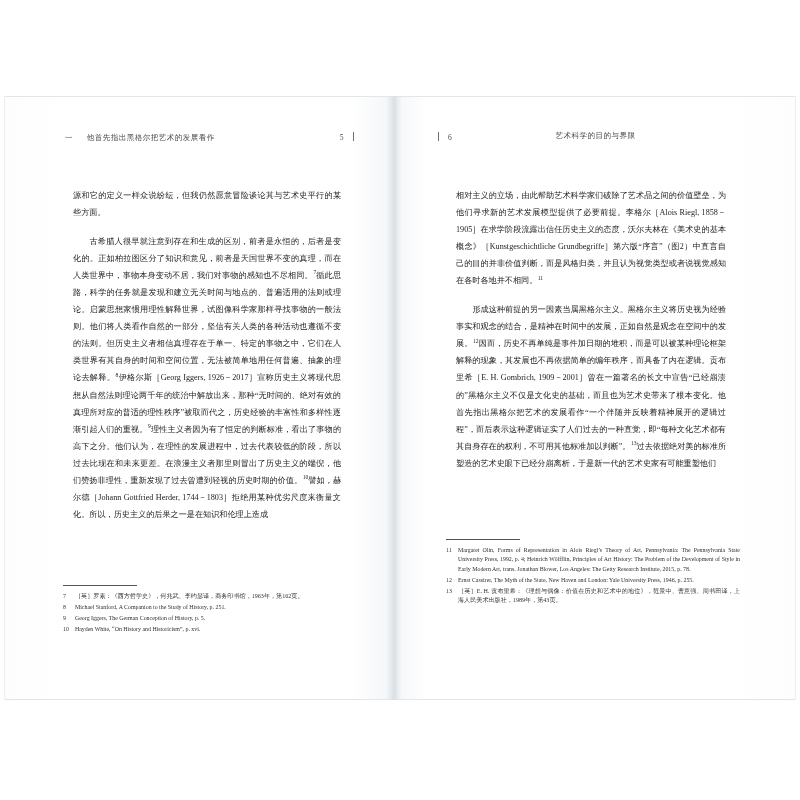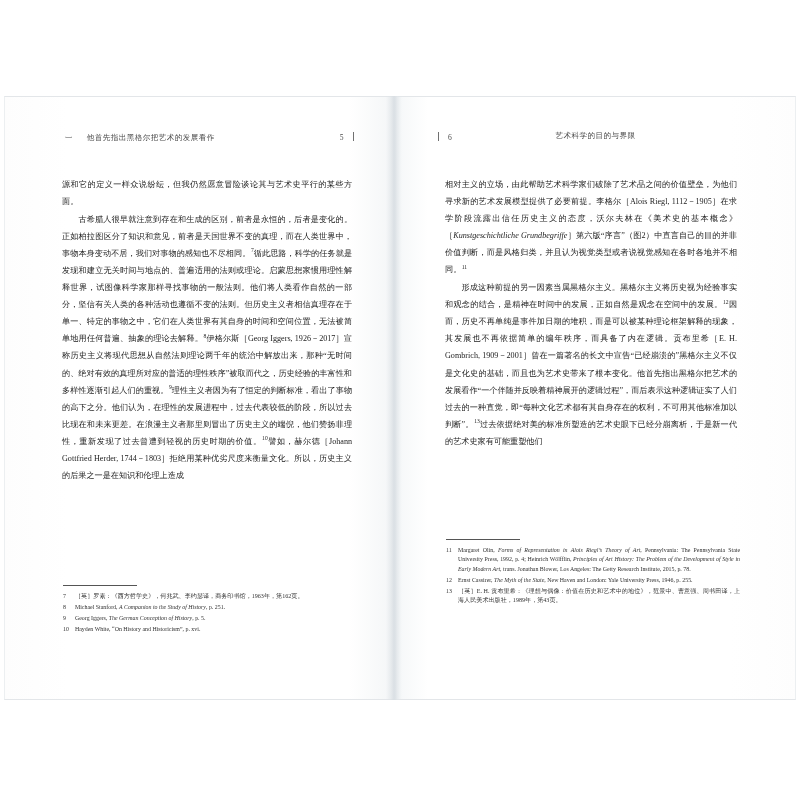--- a/index.html
+++ b/index.html
@@ -121,25 +121,25 @@
     top: 78px;
     font-size: 8.15px;
     line-height: 17.05px;
     color: #222222;
     text-align: justify;
     text-justify: inter-ideograph;
   }
   .body-left  { left: 56px; width: 292px; }
   .body-right { left: 48px; width: 294px; }
   .para {
-    margin: 1px;
+    margin: 12px;
     text-indent: 16.4px;
   }
   .para.noindent { text-indent: 0; }
-  .it { font-style: italic; }
+  .it { }
   sup.fn {
     font-size: 5.6px;
     vertical-align: super;
     line-height: 0;
     margin-left: 0.5px;
   }
 
   
   .notes {
     position: absolute;
@@ -221,21 +221,21 @@
 
     <div class="page page-right">
 
       <div class="runhead runhead-right">
         <span class="rh-rule-pre"></span>
         <span class="rh-folio">6</span>
         <span class="rh-title-center">艺术科学的目的与界限</span>
       </div>
 
       <div class="body-col body-right">
-        <p class="para noindent"><span>相对主义的立场，由此帮助艺术科学家们破除了艺术品之间的价值壁垒，为他们寻求新的艺术发展模型提供了必要前提。李格尔［Alois Riegl, 1112－1905］在求学阶段流露出信任历史主义的态度，沃尔夫林在《美术史的基本概念》［</span><span class="it">Kunstgeschichtliche Grundbegriffe</span><span>］第六版“序言”（图2）中直言自己的目的并非价值判断，而是风格归类，并且认为视觉类型或者说视觉感知在各时各地并不相同。</span><sup class="fn">11</sup></p>
+        <p class="para noindent"><span>相对主义的立场，由此帮助艺术科学家们破除了艺术品之间的价值壁垒，为他们寻求新的艺术发展模型提供了必要前提。李格尔［Alois Riegl, 1858－1905］在求学阶段流露出信任历史主义的态度，沃尔夫林在《美术史的基本概念》［</span><span class="it">Kunstgeschichtliche Grundbegriffe</span><span>］第六版“序言”（图2）中直言自己的目的并非价值判断，而是风格归类，并且认为视觉类型或者说视觉感知在各时各地并不相同。</span><sup class="fn">11</sup></p>
 
         <p class="para"><span>形成这种前提的另一因素当属黑格尔主义。黑格尔主义将历史视为经验事实和观念的结合，是精神在时间中的发展，正如自然是观念在空间中的发展。</span><sup class="fn">12</sup><span>因而，历史不再单纯是事件加日期的堆积，而是可以被某种理论框架解释的现象，其发展也不再依据简单的编年秩序，而具备了内在逻辑。贡布里希［E. H. Gombrich, 1909－2001］曾在一篇著名的长文中宣告“已经崩溃的”黑格尔主义不仅是文化史的基础，而且也为艺术史带来了根本变化。他首先指出黑格尔把艺术的发展看作“一个伴随并反映着精神展开的逻辑过程”，而后表示这种逻辑证实了人们过去的一种直觉，即“每种文化艺术都有其自身存在的权利，不可用其他标准加以判断”。</span><sup class="fn">13</sup><span>过去依据绝对美的标准所塑造的艺术史眼下已经分崩离析，于是新一代的艺术史家有可能重塑他们</span></p>
       </div>
 
       <div class="notes notes-right">
         <div class="notes-rule"></div>
 
         <div class="note">
           <span class="note-num wide">11</span>
           <span class="note-text"><span>Margaret Olin, </span><span class="it">Forms of Representation in Alois Riegl’s Theory of Art</span><span>, Pennsylvania: The Pennsylvania State University Press, 1992, p. 4; Heinrich Wölfflin, </span><span class="it">Principles of Art History: The Problem of the Development of Style in Early Modern Art</span><span>, trans. Jonathan Blower, Los Angeles: The Getty Research Institute, 2015, p. 78.</span></span>

